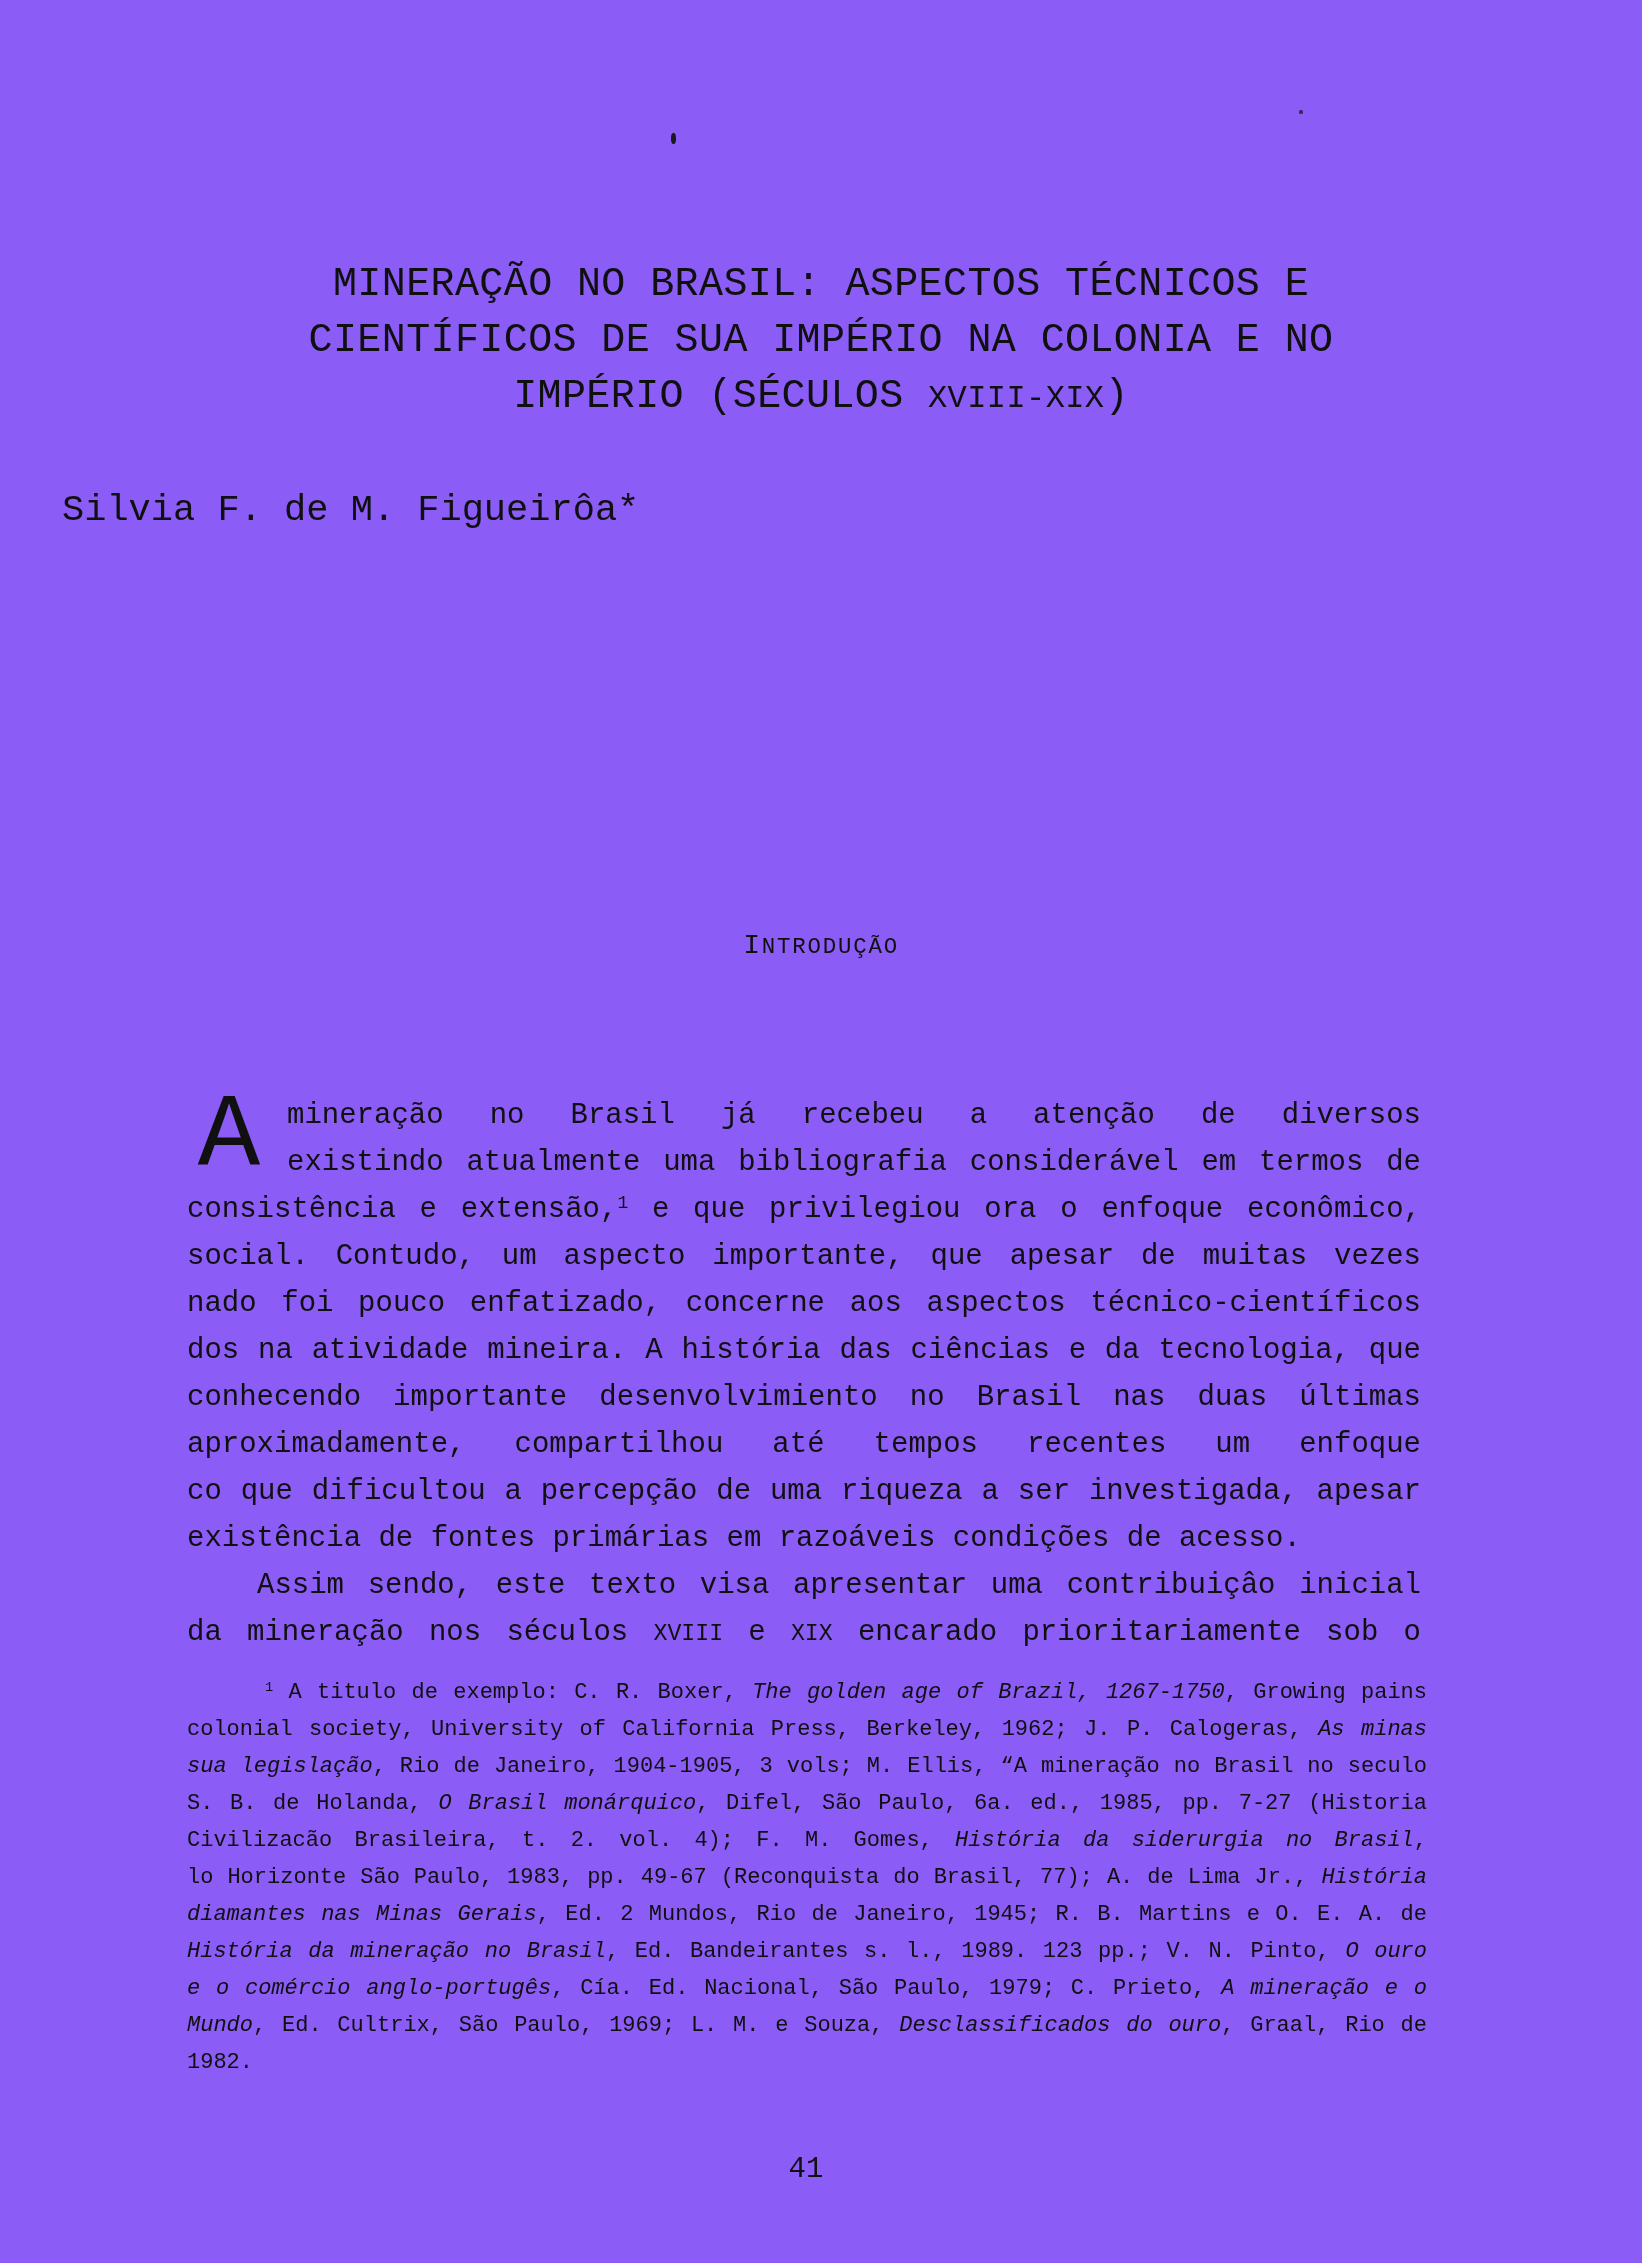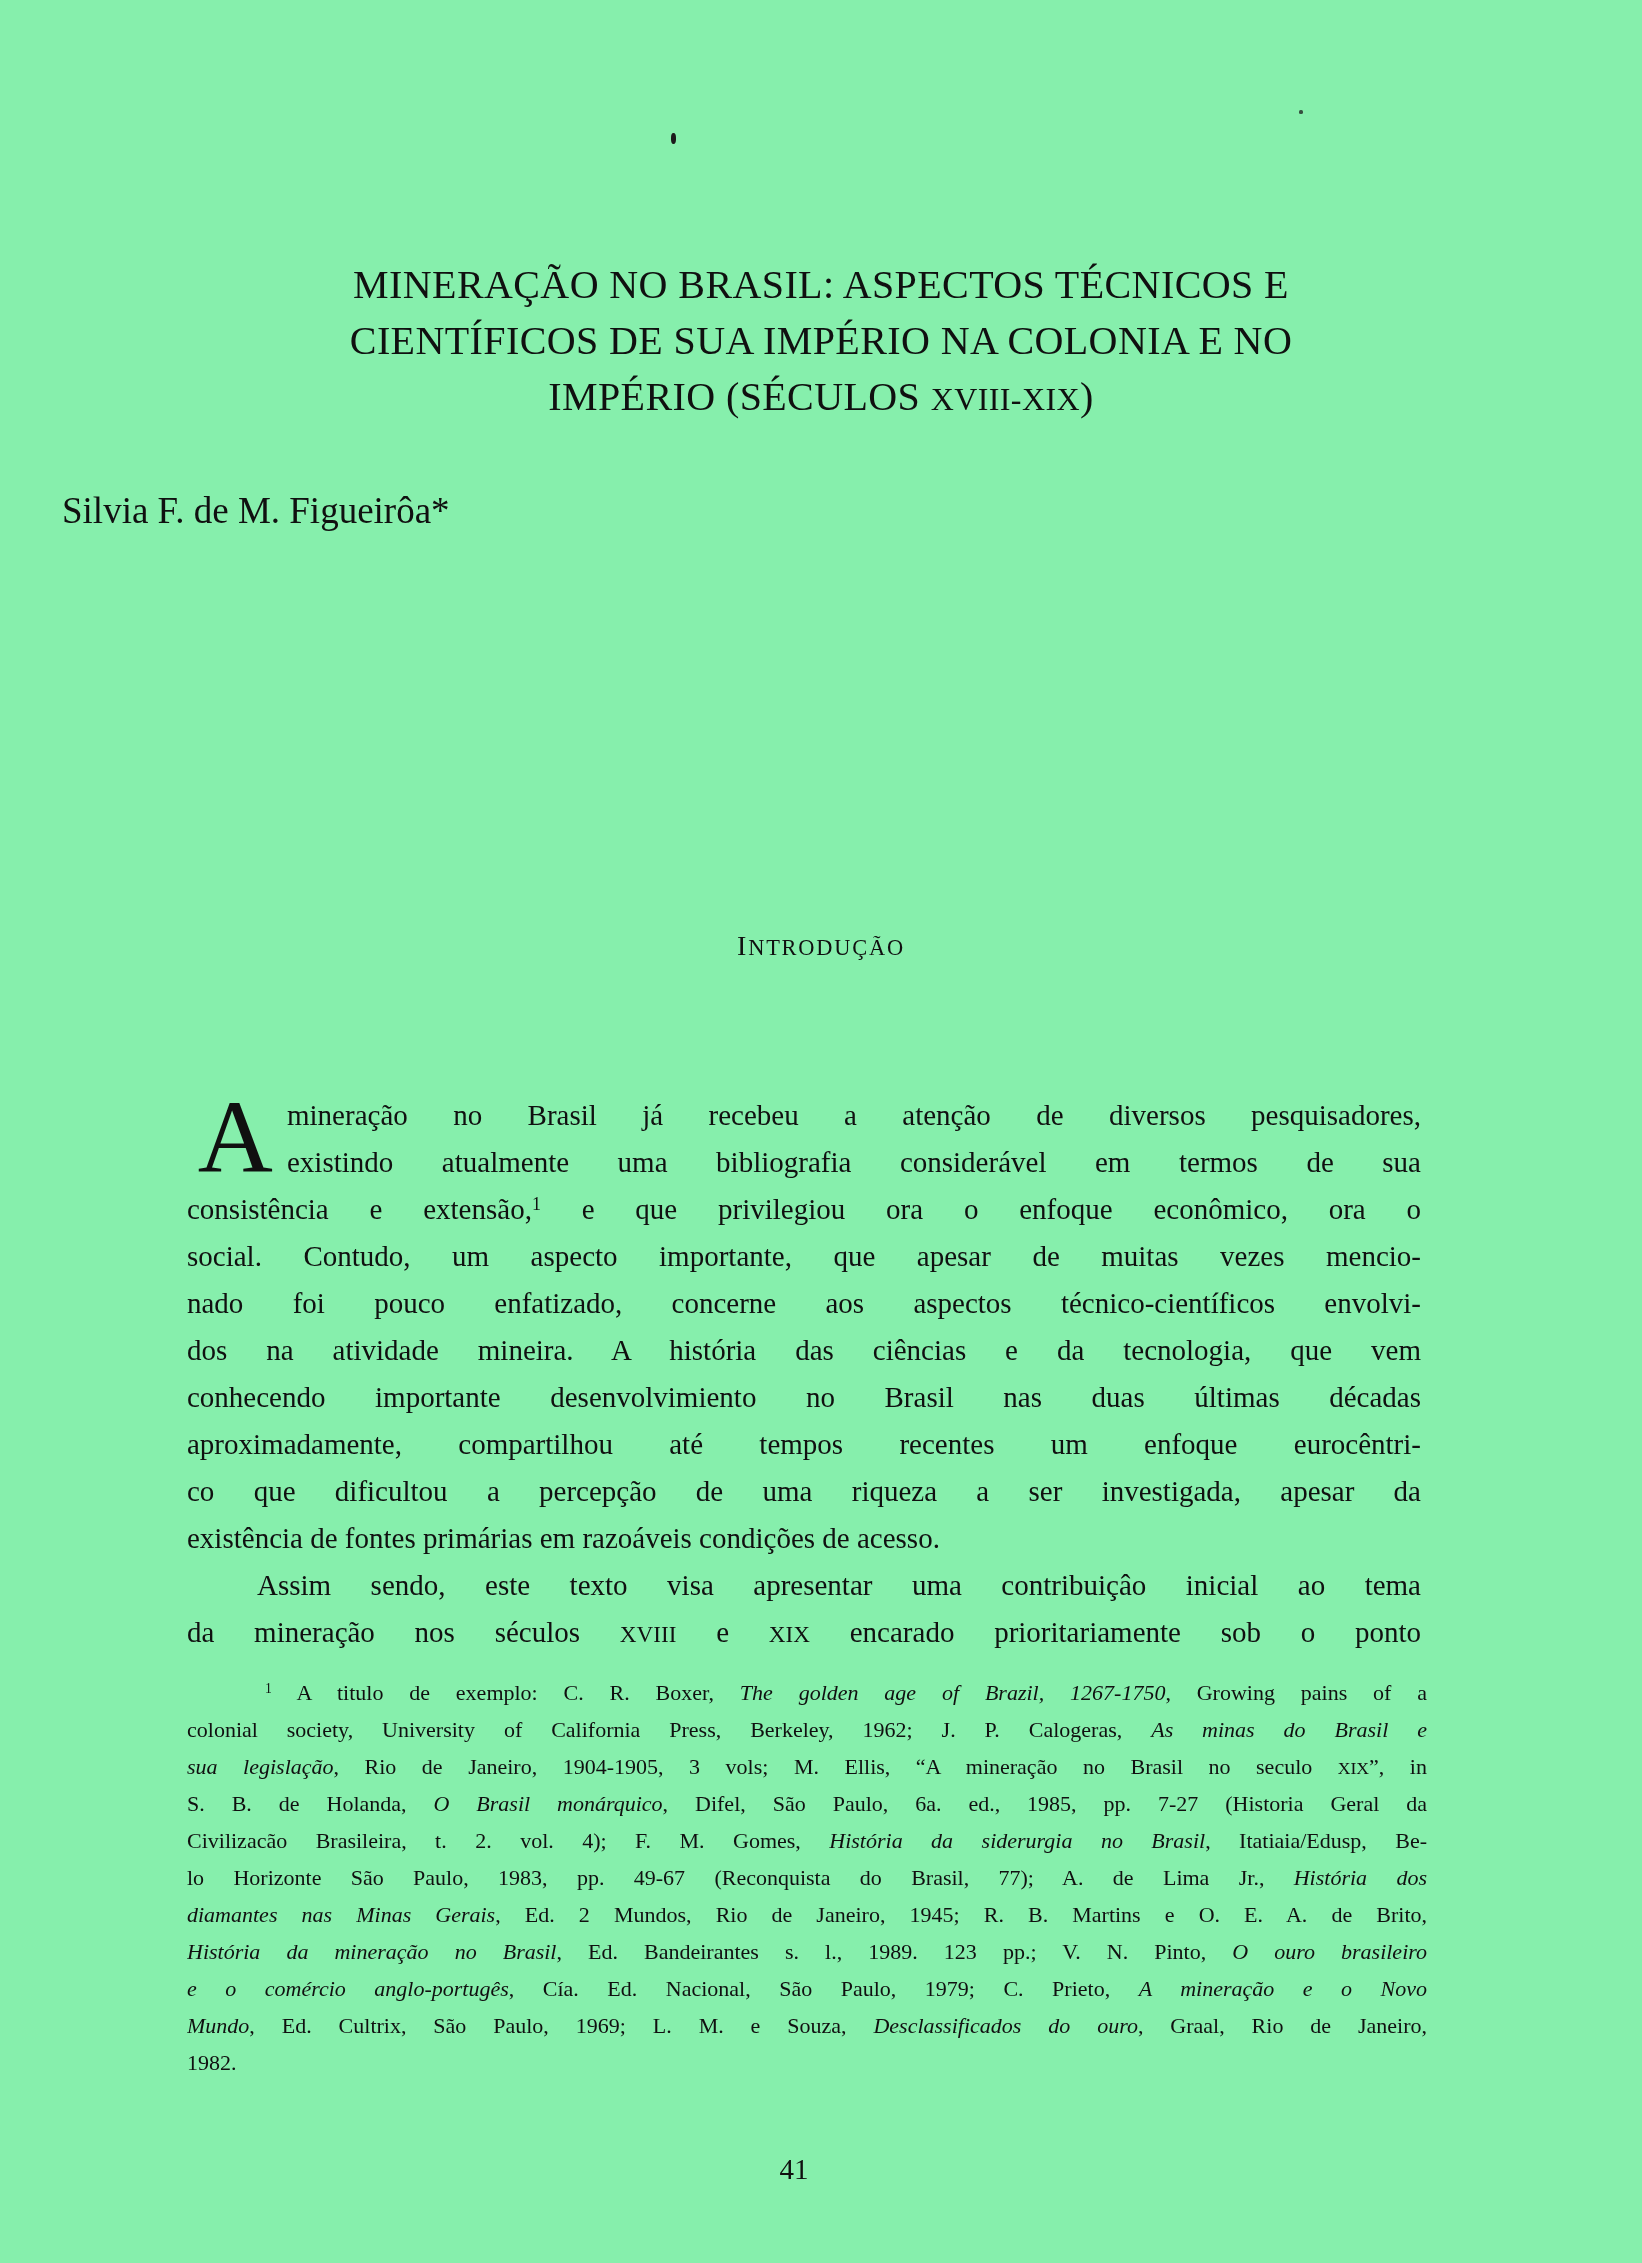--- a/index.html
+++ b/index.html
@@ -1,22 +1,22 @@
 <!DOCTYPE html>
 <html style="font-size:14.3px"><head>
 <meta charset="utf-8">
 <style>
   html,body{margin:0;padding:0;background:#777;}
   .page{
     position:relative;
     width:1642px;height:2263px;
     margin:0 auto;
-    background:#86efac;
+    background:#8b5cf6;
     color:#101010;
-    font-family:Liberation Serif, serif;
+    font-family:Liberation Mono, monospace;
     overflow:hidden;
   }
   
   .speck{position:absolute;background:#1b1b1b;border-radius:45%;}
   .speck.s1{left:671px;top:133px;width:5.3px;height:10.7px;}
   .speck.s2{left:1299px;top:110px;width:3.6px;height:3.6px;opacity:.75;}
 
   
   .title{
     position:absolute;top:257px;left:62px;width:1518px;
@@ -56,21 +56,21 @@
   .footnotes .line{line-height:37px;height:37px;overflow:hidden;}
   .footnotes .line.ind{text-indent:78px;}
 
   
   .sc{font-size:.8em;}
   .sup{position:relative;top:-.5em;font-size:.62em;}
   .it{font-style:italic;}
 
   
   .page-number{
-    position:absolute;top:2153px;left:50px;width:1488px;
+    position:absolute;top:2153px;left:62px;width:1488px;
     text-align:center;font-size:29px;
   }
 </style>
 </head>
 <body>
 
 <div class="page">
 
   <div class="speck s1"></div>
   <div class="speck s2"></div>

